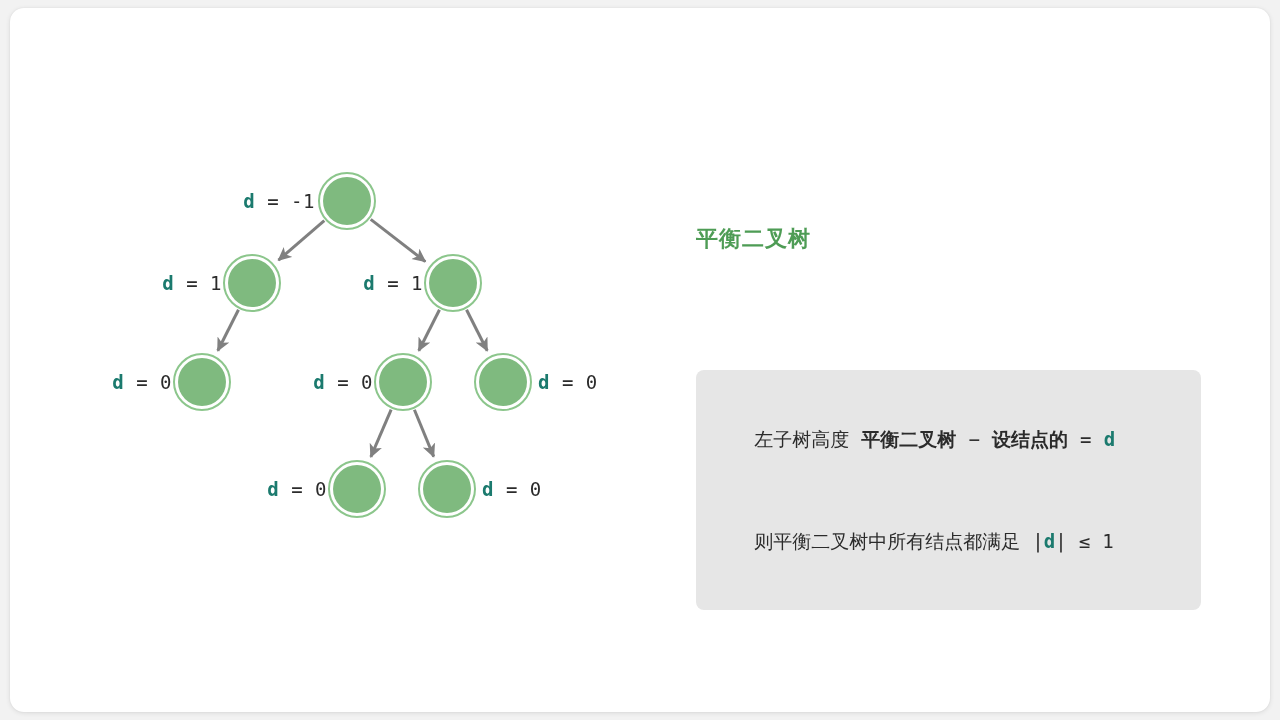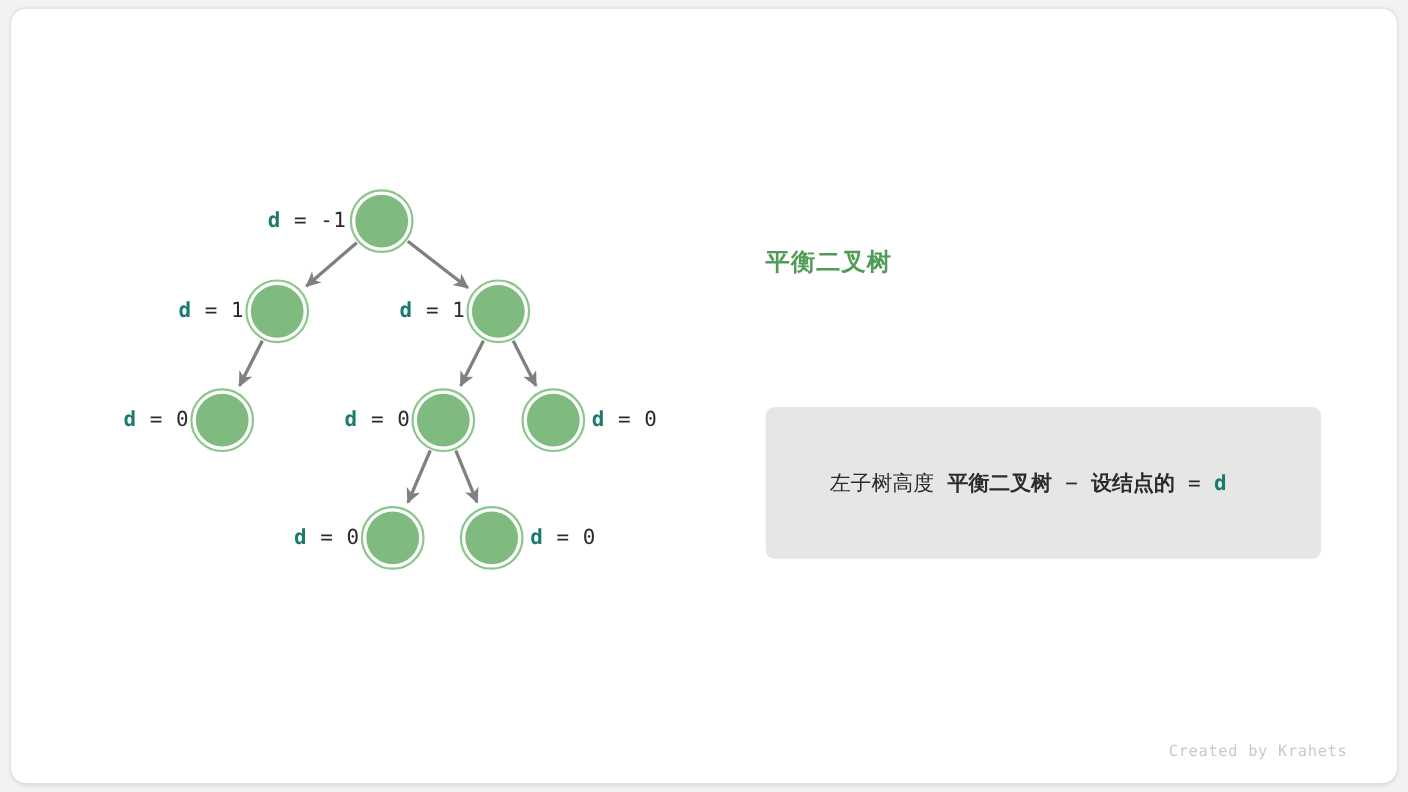--- a/index.html
+++ b/index.html
@@ -182,16 +182,18 @@
     </div>
 
   <div id="panel">
     <div id="panel-title">平衡二叉树</div>
   </div>
 
   <div id="info-box">
     <div class="info-line">
       <span>左子树高度</span><span>  </span><span class="strong">平衡二叉树</span><span>  </span><span class="mono">−</span><span>  </span><span class="strong">设结点的</span><span>  </span><span class="mono">=</span><span>  </span><span class="dvar mono">d</span>
     </div>
+    <div class="info-line">
+      <span>则平衡二叉树中所有结点都满足</span><span>  </span><span class="mono">|</span><span class="dvar mono">d</span><span class="mono">|</span><span>  </span><span class="mono">≤</span><span>  </span><span class="mono">1</span>
+    </div>
   </div>
 
-  <div id="footer">Created by Krahets</div>
 </div>
 
 </body></html>

